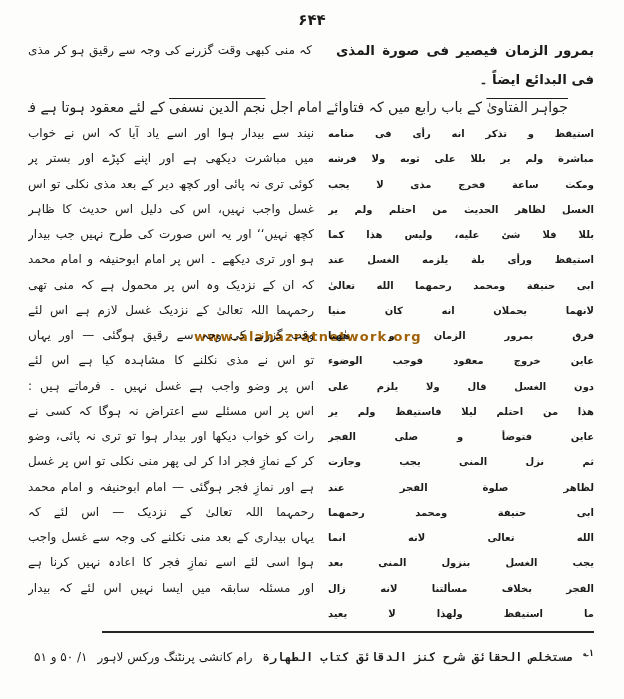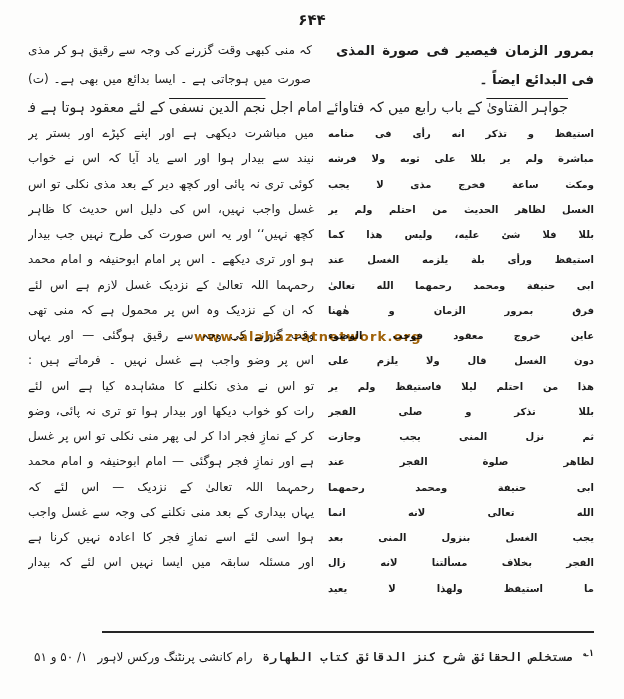--- a/index.html
+++ b/index.html
@@ -77,65 +77,66 @@
 
   <div class="page-number">۶۴۴</div>
 
   <div class="intro">
     <div class="intro-row">
       <div class="cell-ar just" lang="ar">بمرور الزمان فیصیر فی صورة المذی كذا</div>
       <div class="cell-ur just" lang="ur">كہ منی كبھی وقت گزرنے كی وجہ سے رقیق ہو كر مذی كی</div>
     </div>
     <div class="intro-row">
       <div class="cell-ar" lang="ar">فی البدائع ایضاً ۔</div>
-      <div class="cell-ur just indent-ur" lang="ur">صورت میں ہوجاتی ہے ۔ ایسا بدائع میں بھی ہے۔ (ت)</div>
     </div>
   </div>
 
   <div class="heading-line">
     <span class="overlined">جواہر الفتاویٰ</span>
     <span>كے باب رابع میں كہ فتاوائے امام اجل</span>
     <span class="overlined">نجم الدین نسفی</span>
     <span>كے لئے معقود ہوتا ہے فرمایا ؛</span>
   </div>
 
   <div class="columns">
     <div class="col-ar" lang="ar">
         <div class="tline">استیقظ و تذكر انه رأى فى منامه</div>
         <div class="tline">مباشرة ولم یر بللا على ثوبه ولا فرشه</div>
         <div class="tline">ومكث ساعة فخرج مذى لا یجب</div>
         <div class="tline">الغسل لظاهر الحدیث من احتلم ولم یر</div>
         <div class="tline">بللا فلا شئ علیه، ولیس هذا كما</div>
         <div class="tline">استیقظ ورأى بلة یلزمه الغسل عند</div>
         <div class="tline">ابى حنیفة ومحمد رحمهما الله تعالىٰ</div>
+        <div class="tline">لانهما یحملان انه كان منیا</div>
         <div class="tline">فرق بمرور الزمان و هٰهنا</div>
         <div class="tline">عاین خروج معقود فوجب الوضوء</div>
         <div class="tline">دون الغسل قال ولا یلزم على</div>
         <div class="tline">هذا من احتلم لیلا فاستیقظ ولم یر</div>
-        <div class="tline">بللا تذكر و صلى الفجر</div>
+        <div class="tline">عاین فتوضأ و صلى الفجر</div>
         <div class="tline">ثم نزل المنى یجب وجازت</div>
         <div class="tline">لظاهر صلوة الفجر عند</div>
         <div class="tline">ابى حنیفة ومحمد رحمهما</div>
         <div class="tline">الله تعالى لانه انما</div>
         <div class="tline">یجب الغسل بنزول المنى بعد</div>
         <div class="tline">الفجر بخلاف مسألتنا لانه زال</div>
         <div class="tline">ما استیقظ ولهذا لا یعید</div>
       </div>
     <div class="col-ur" lang="ur">
+        <div class="tline">نیند سے بیدار ہوا اور اسے یاد آیا كہ اس نے خواب</div>
         <div class="tline">میں مباشرت دیكھی ہے اور اپنے كپڑے اور بستر پر</div>
-        <div class="tline">نیند سے بیدار ہوا اور اسے یاد آیا كہ اس نے خواب</div>
         <div class="tline">كوئی تری نہ پائی اور كچھ دیر كے بعد مذی نكلی تو اس پر</div>
         <div class="tline">غسل واجب نہیں، اس كی دلیل اس حدیث كا ظاہر</div>
         <div class="tline">كچھ نہیں‘‘ اور یہ اس صورت كی طرح نہیں جب بیدار</div>
         <div class="tline">ہو اور تری دیكھے ۔ اس پر امام ابوحنیفہ و امام محمد</div>
+        <div class="tline">كہ ان كے نزدیک وہ اس پر محمول ہے كہ منی تھی</div>
         <div class="tline">رحمہما اللہ تعالیٰ كے نزدیک غسل لازم ہے اس لئے</div>
-        <div class="tline">كہ ان كے نزدیک وہ اس پر محمول ہے كہ منی تھی</div>
         <div class="tline">وقت گزرنے كی وجہ سے رقیق ہوگئی — اور یہاں</div>
+        <div class="tline">تو اس نے مذی نكلنے كا مشاہدہ كیا ہے اس لئے</div>
         <div class="tline">اس پر وضو واجب ہے غسل نہیں ۔ فرماتے ہیں :</div>
-        <div class="tline">تو اس نے مذی نكلنے كا مشاہدہ كیا ہے اس لئے</div>
+        <div class="tline">اس پر اس مسئلے سے اعتراض نہ ہوگا كہ كسی نے</div>
         <div class="tline">رات كو خواب دیكھا اور بیدار ہوا تو تری نہ پائی، وضو</div>
         <div class="tline">كر كے نمازِ فجر ادا كر لی پھر منی نكلی تو اس پر غسل واجب</div>
         <div class="tline">ہے اور نمازِ فجر ہوگئی — امام ابوحنیفہ و امام محمد</div>
         <div class="tline">رحمہما اللہ تعالىٰ كے نزدیک — اس لئے كہ</div>
         <div class="tline">یہاں بیداری كے بعد منی نكلنے كی وجہ سے غسل واجب</div>
         <div class="tline">ہوا اسی لئے اسے نمازِ فجر كا اعادہ نہیں كرنا ہے</div>
         <div class="tline">اور مسئلہ سابقہ میں ایسا نہیں اس لئے كہ بیدار</div>
       </div>
   </div>
 

